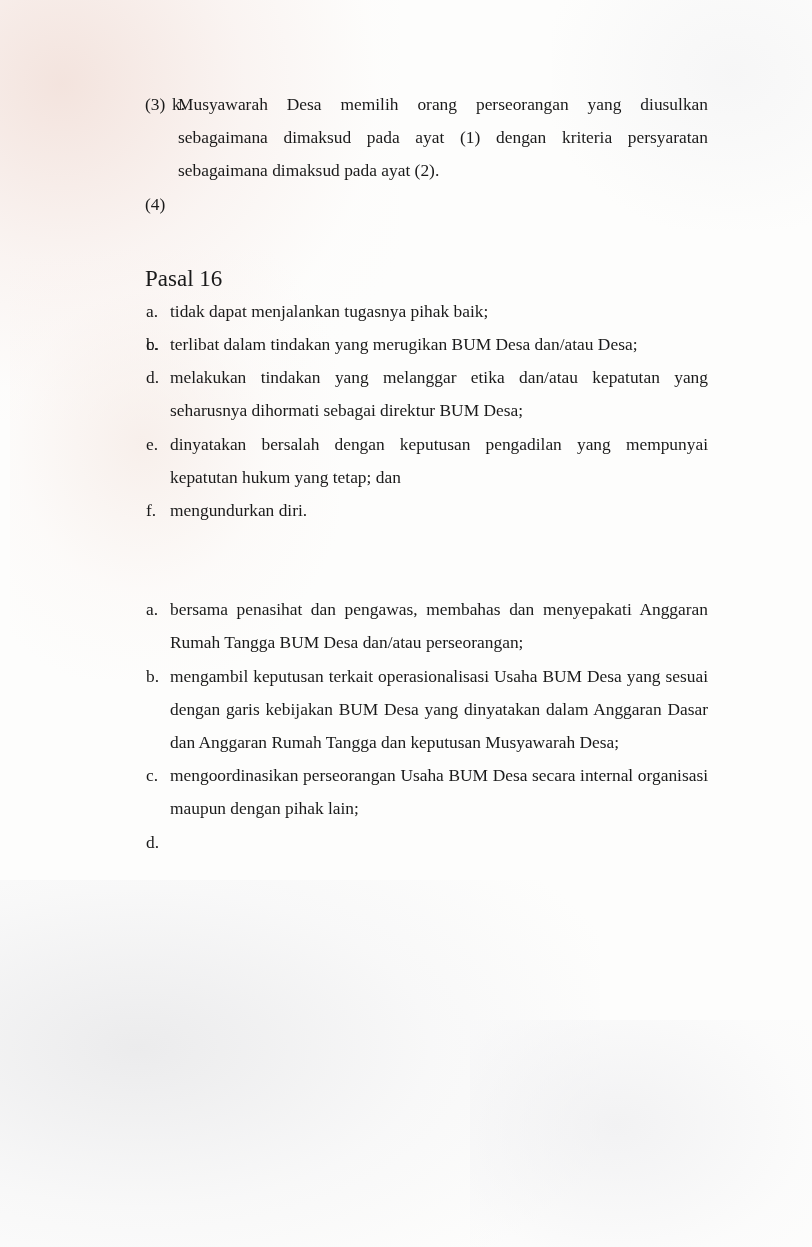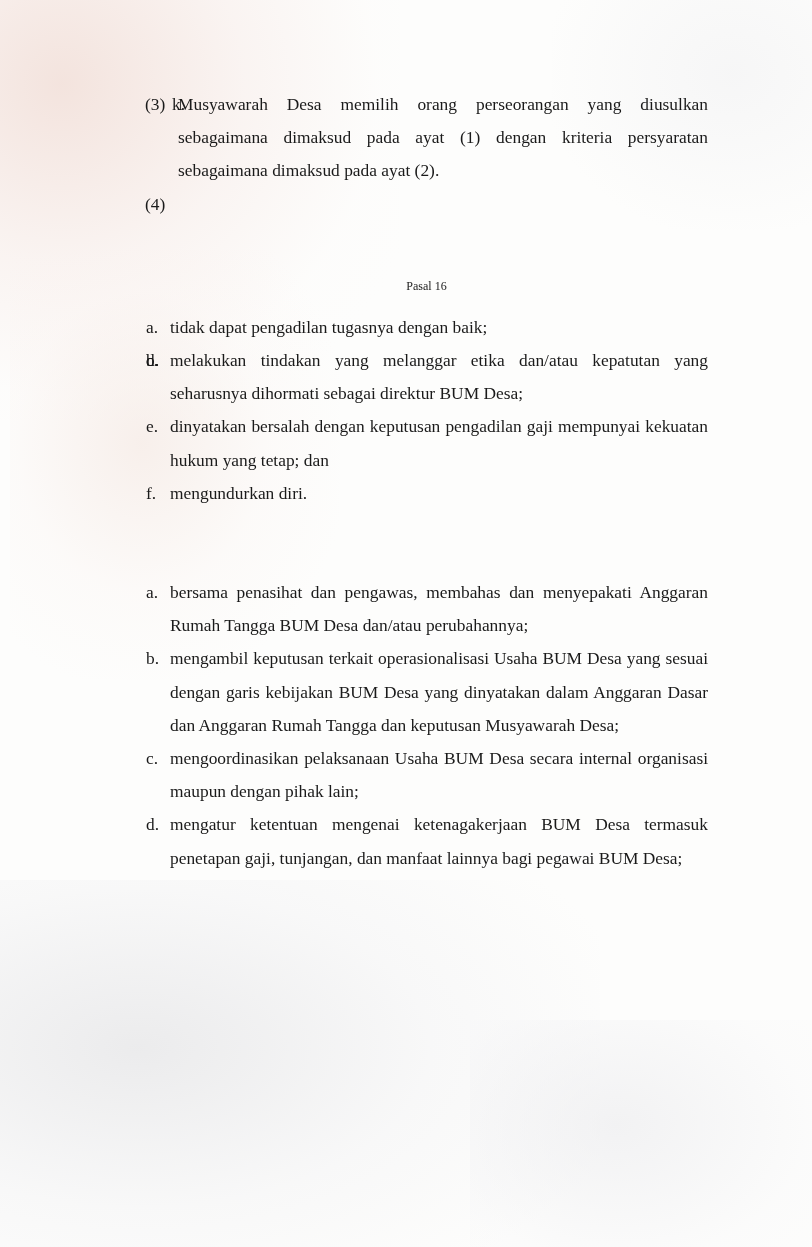--- a/index.html
+++ b/index.html
@@ -142,24 +142,24 @@
   .justified {
     text-align: justify;
     text-justify: inter-word;
   }
 
   .plain {
     text-align: left;
   }
 
   .pasal-heading {
-    text-align: center;
-    font-size: 12px;
+    text-align: left;
+    font-size: 23px;
     line-height: 33.2px;
-    margin: 8px;
+    margin: 0;
   }
 
   .gap-before-pasal16 { height: 74px; }
   .gap-before-pasal17 { height: 66px; }
 </style>
 </head>
 <body>
 
 <div class="page">
 
@@ -184,64 +184,64 @@
       <span class="marker">(4)</span>
     </div>
 
     <div class="gap-before-pasal16"></div>
 
     <div class="pasal-heading">Pasal 16</div>
 
 
     <div class="item line-block justified">
       <span class="marker">a.</span>
-      <span>tidak dapat pengadilan tugasnya dengan baik;</span>
+      <span>tidak dapat menjalankan tugasnya pihak baik;</span>
     </div>
 
     <div class="item line-block justified">
       <span class="marker">b.</span>
     </div>
 
     <div class="item line-block justified">
       <span class="marker">c.</span>
+      <span>terlibat dalam tindakan yang merugikan BUM Desa dan/atau Desa;</span>
     </div>
 
     <div class="item line-block justified">
       <span class="marker">d.</span>
       <span>melakukan tindakan yang melanggar etika dan/atau kepatutan yang seharusnya dihormati sebagai direktur BUM Desa;</span>
     </div>
 
     <div class="item line-block justified">
       <span class="marker">e.</span>
-      <span>dinyatakan bersalah dengan keputusan pengadilan gaji mempunyai kekuatan hukum yang tetap; dan</span>
+      <span>dinyatakan bersalah dengan keputusan pengadilan yang mempunyai kepatutan hukum yang tetap; dan</span>
     </div>
 
     <div class="item line-block plain">
       <span class="marker">f.</span>
       <span>mengundurkan diri.</span>
     </div>
 
     <div class="gap-before-pasal17"></div>
 
 
 
     <div class="item line-block justified">
       <span class="marker">a.</span>
-      <span>bersama penasihat dan pengawas, membahas dan menyepakati Anggaran Rumah Tangga BUM Desa dan/atau perubahannya;</span>
+      <span>bersama penasihat dan pengawas, membahas dan menyepakati Anggaran Rumah Tangga BUM Desa dan/atau perseorangan;</span>
     </div>
 
     <div class="item line-block justified">
       <span class="marker">b.</span>
       <span>mengambil keputusan terkait operasionalisasi Usaha BUM Desa yang sesuai dengan garis kebijakan BUM Desa yang dinyatakan dalam Anggaran Dasar dan Anggaran Rumah Tangga dan keputusan Musyawarah Desa;</span>
     </div>
 
     <div class="item line-block justified">
       <span class="marker">c.</span>
-      <span>mengoordinasikan pelaksanaan Usaha BUM Desa secara internal organisasi maupun dengan pihak lain;</span>
+      <span>mengoordinasikan perseorangan Usaha BUM Desa secara internal organisasi maupun dengan pihak lain;</span>
     </div>
 
     <div class="item line-block justified">
       <span class="marker">d.</span>
-      <span>mengatur ketentuan mengenai ketenagakerjaan BUM Desa termasuk penetapan gaji, tunjangan, dan manfaat lainnya bagi pegawai BUM Desa;</span>
     </div>
 
   </div>
 </div>
 
 </body></html>

